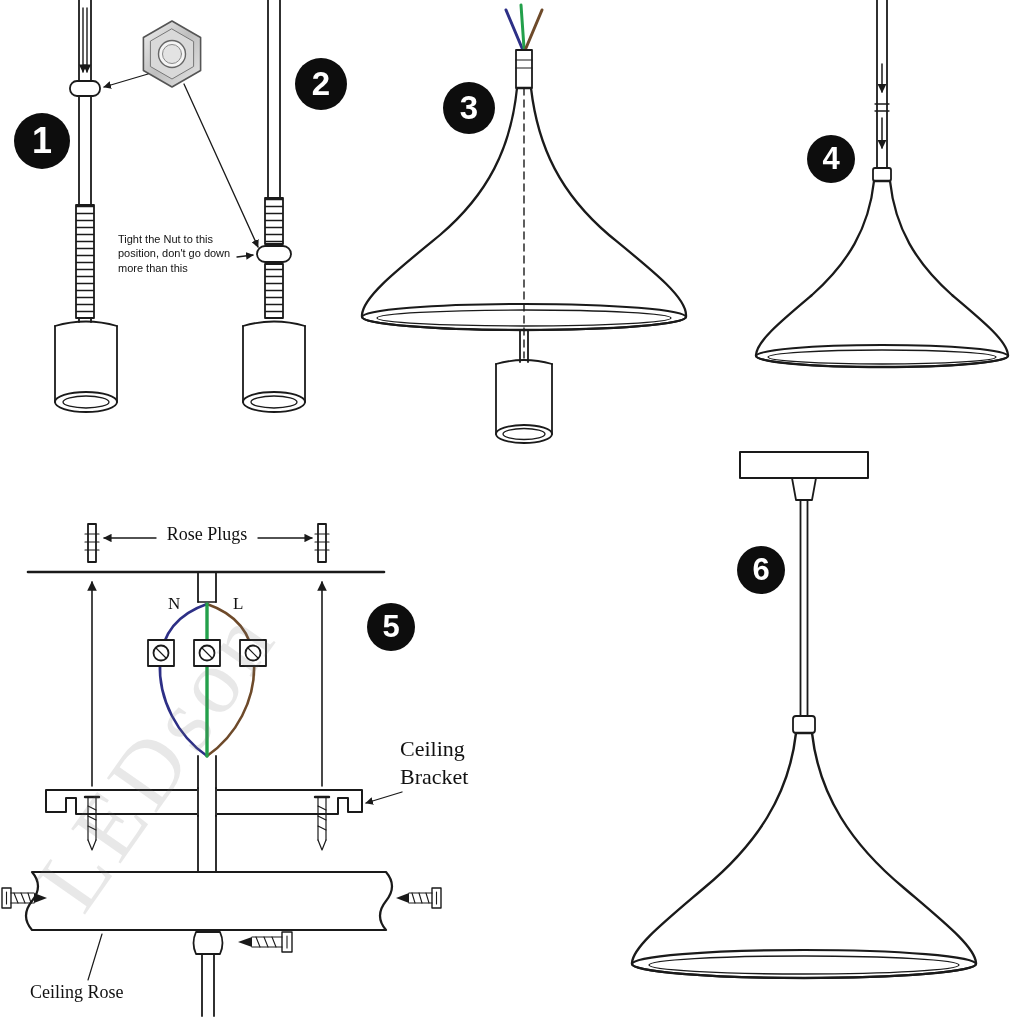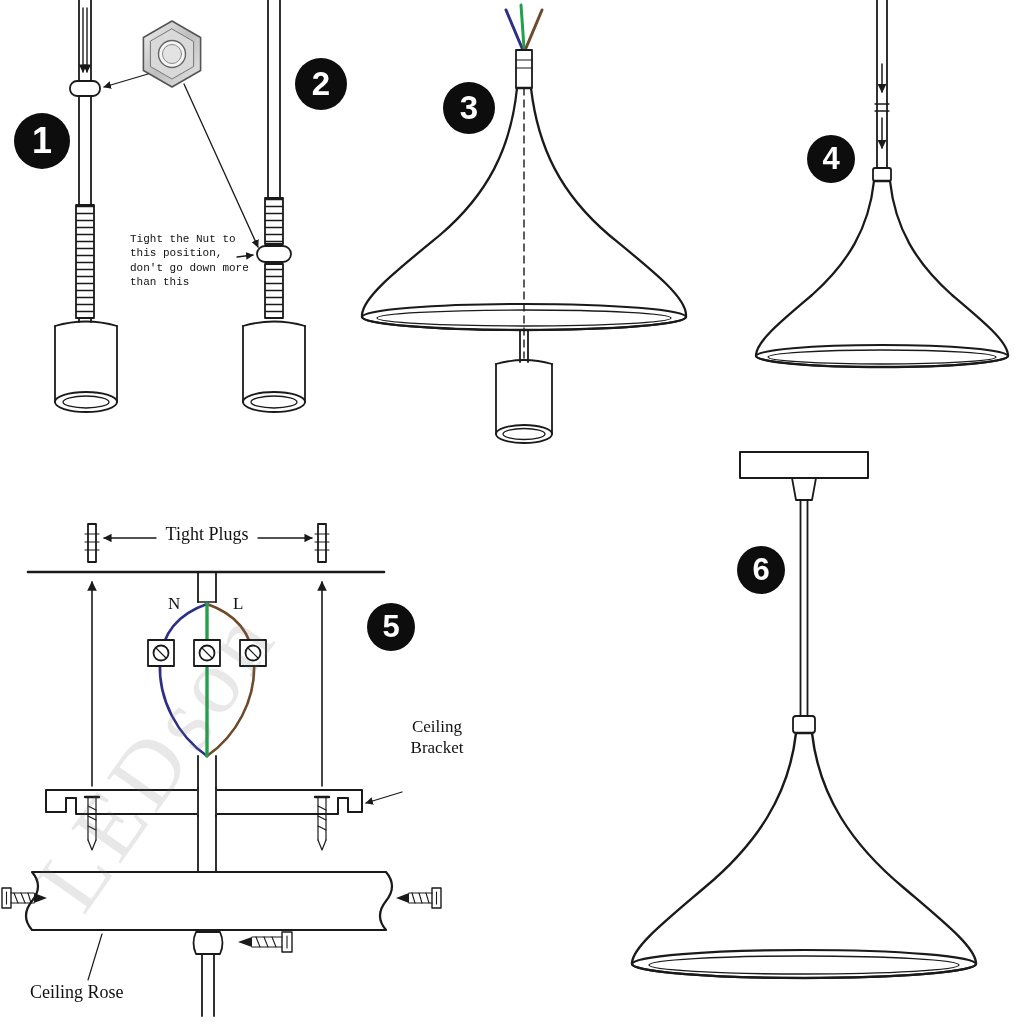--- a/index.html
+++ b/index.html
@@ -3,21 +3,21 @@
 <meta charset="utf-8">
 <style>
   html,body{margin:0;padding:0;background:#ffffff;}
   .canvas{position:relative;width:1024px;height:1024px;background:#fff;overflow:hidden;
           font-family:"Liberation Serif",serif;color:#111;}
   .artwork{position:absolute;left:0;top:0;}
   .badge{position:absolute;background:#0d0d0d;color:#fff;border-radius:50%;
          display:flex;align-items:center;justify-content:center;
          font-family:"Liberation Sans",sans-serif;font-weight:bold;z-index:5;}
   .label{position:absolute;z-index:4;}
-  .note{font-family:Liberation Mono, monospace;font-size:11px;line-height:1.3;width:122px;margin-left:12px;}
+  .note{font-family:Liberation Sans, sans-serif;font-size:11px;line-height:1.3;width:122px;}
   .serifLbl{font-family:"Liberation Serif",serif;}
   .watermark{position:absolute;left:58px;top:846px;z-index:1;
              font-family:"Liberation Serif",serif;font-size:92px;letter-spacing:6px;
              color:rgba(110,110,110,0.16);transform:rotate(-55deg);transform-origin:0 50%;
              white-space:nowrap;pointer-events:none;}
 </style>
 </head>
 <body>
 
 <div class="canvas">
@@ -248,23 +248,23 @@
     </div>
   <div class="badge" style="left:367px;top:603px;width:48px;height:48px;font-size:31px;">
       <span>5</span>
     </div>
   <div class="badge" style="left:737px;top:546px;width:48px;height:48px;font-size:31px;">
       <span>6</span>
     </div>
 
   <div class="label note" style="left:118px;top:232px;">Tight the Nut to this position, don't go down more than this</div>
 
-  <div class="label serifLbl" style="left:159px;top:524px;width:96px;text-align:center;font-size:18px;">Tight Plugs</div>
+  <div class="label serifLbl" style="left:159px;top:524px;width:96px;text-align:center;font-size:18px;">Rose Plugs</div>
 
   <div class="label serifLbl" style="left:168px;top:594px;font-size:17px;">N</div>
 
   <div class="label serifLbl" style="left:233px;top:594px;font-size:17px;">L</div>
 
-  <div class="label serifLbl" style="left:400px;top:716px;width:74px;font-size:17px;line-height:1.25;text-align:center;">Ceiling Bracket</div>
+  <div class="label serifLbl" style="left:400px;top:735px;width:74px;font-size:22px;line-height:1.25;text-align:left;">Ceiling Bracket</div>
 
   <div class="label serifLbl" style="left:30px;top:982px;font-size:18px;">Ceiling Rose</div>
 
 </div>
 
 </body></html>

